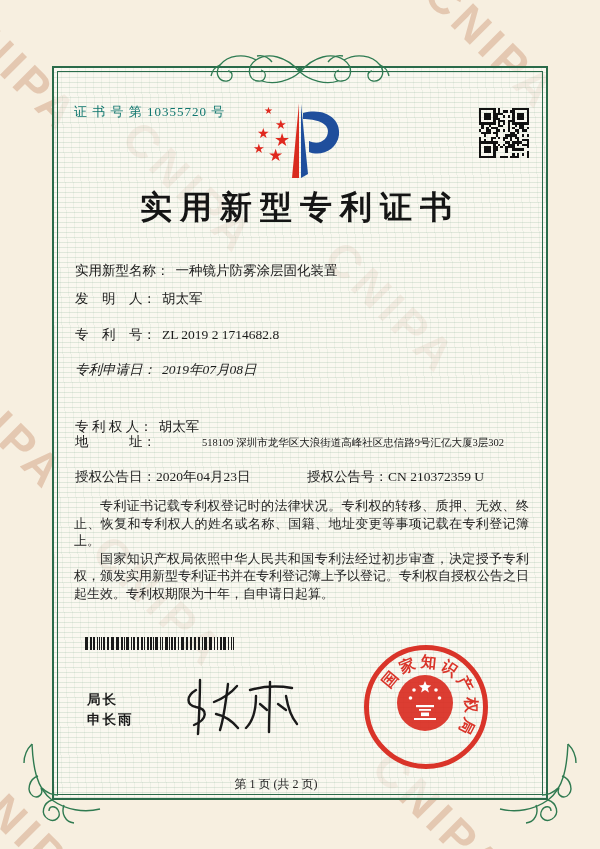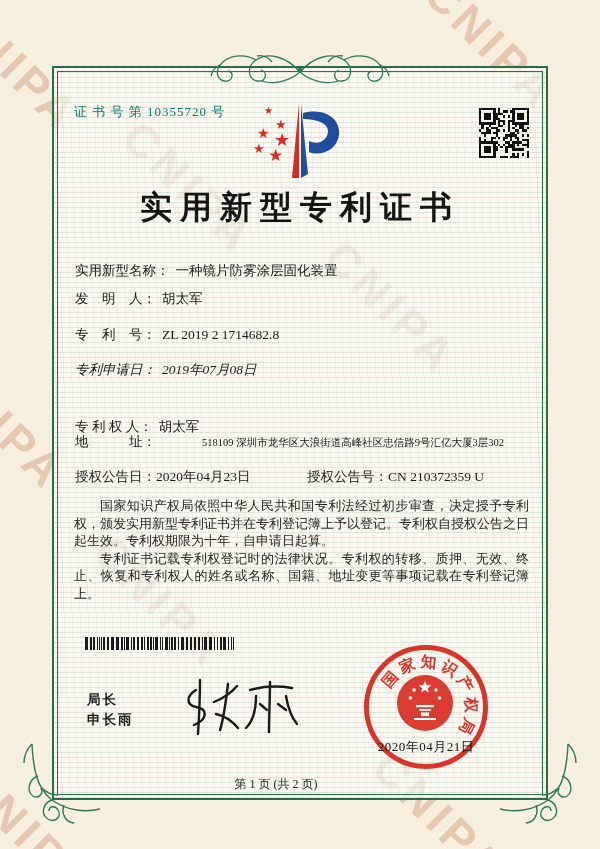--- a/index.html
+++ b/index.html
@@ -315,22 +315,22 @@
   </div>
 
   <div class="abs grant">
     <span>授权公告日：</span><span class="val">2020年04月23日</span>
     <span class="pair2">
       <span>授权公告号：</span><span class="val">CN 210372359 U</span>
     </span>
   </div>
 
   <div class="abs paras">
+    <p>专利证书记载专利权登记时的法律状况。专利权的转移、质押、无效、终止、恢复和专利权人的姓名或名称、国籍、地址变更等事项记载在专利登记簿上。</p>
     <p>国家知识产权局依照中华人民共和国专利法经过初步审查，决定授予专利权，颁发实用新型专利证书并在专利登记簿上予以登记。专利权自授权公告之日起生效。专利权期限为十年，自申请日起算。</p>
-    <p>专利证书记载专利权登记时的法律状况。专利权的转移、质押、无效、终止、恢复和专利权人的姓名或名称、国籍、地址变更等事项记载在专利登记簿上。</p>
   </div>
 
   <svg class="abs barcode" width="153" height="13" viewBox="0 0 153 13">
       <rect x="0" y="0" width="3" height="13" fill="#1a1a1a"></rect>
       <rect x="5" y="0" width="2" height="13" fill="#1a1a1a"></rect>
       <rect x="8" y="0" width="2" height="13" fill="#1a1a1a"></rect>
       <rect x="12" y="0" width="1" height="13" fill="#1a1a1a"></rect>
       <rect x="14" y="0" width="1" height="13" fill="#1a1a1a"></rect>
       <rect x="16" y="0" width="1" height="13" fill="#1a1a1a"></rect>
       <rect x="18" y="0" width="2" height="13" fill="#1a1a1a"></rect>
@@ -408,18 +408,17 @@
         <circle cx="74" cy="47" r="1.8"></circle>
         <circle cx="48.5" cy="55" r="1.8"></circle>
         <circle cx="77.5" cy="55" r="1.8"></circle>
         <rect x="54" y="62" width="18" height="2.2"></rect>
         <rect x="57" y="66" width="12" height="1.8"></rect>
         <rect x="59" y="69.5" width="8" height="3.6"></rect>
         <rect x="52" y="75" width="22" height="2"></rect>
       </g>
     </g>
   </svg>
-  <div class="abs seal-date">2020年04月21日</div>
 
   <div class="abs page-no">第 1 页 (共 2 页)</div>
   <div class="abs cont-note">其他事项参见续页</div>
 
 </div>
 
 </body></html>

